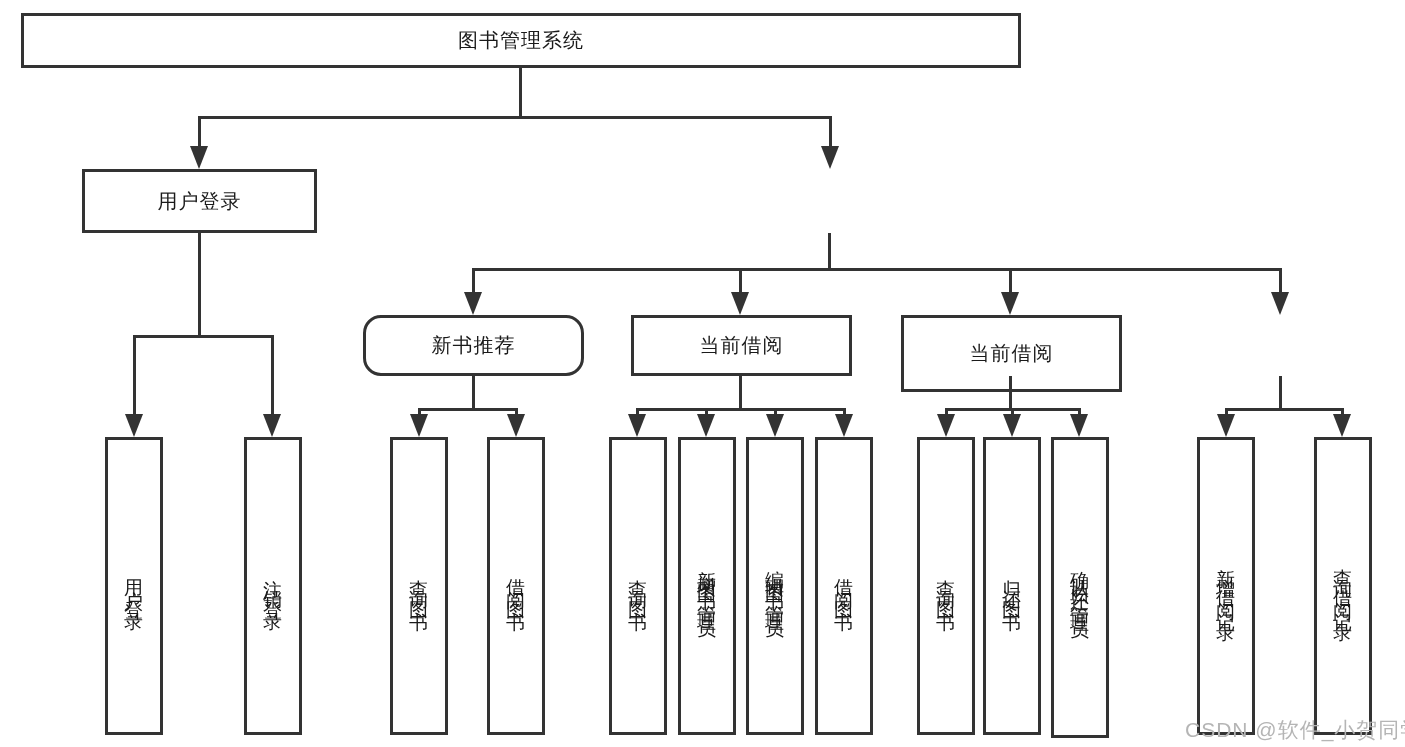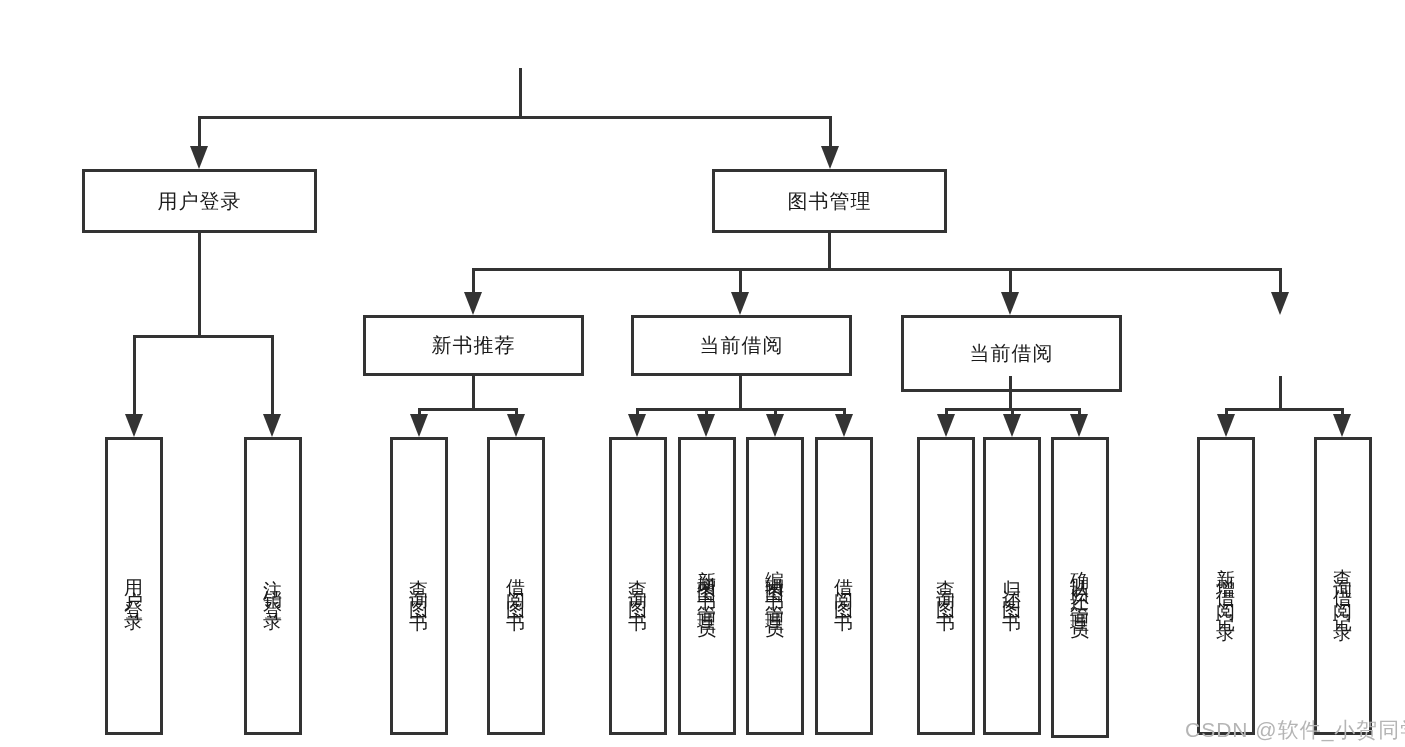--- a/index.html
+++ b/index.html
@@ -32,54 +32,54 @@
   .watermark{
     position:absolute;left:1185px;top:716px;font-size:21px;
     color:var(--wm);letter-spacing:1px;z-index:5;white-space:nowrap;
   }
 </style>
 </head>
 <body>
 
 <div class="canvas">
 
+  <div class="box h" style="left:21px;top:13px;width:1000px;height:55px;">
+    <span>图书管理系统</span>
+  </div>
 
   <div class="line" style="left:519px;top:68px;width:3px;height:48px;"></div>
   <div class="line" style="left:198px;top:116px;width:634px;height:3px;"></div>
   <div class="line" style="left:198px;top:116px;width:3px;height:32px;"></div>
   <div class="arrow" style="left:190px;top:146px;"></div>
   <div class="line" style="left:829px;top:116px;width:3px;height:32px;"></div>
   <div class="arrow" style="left:821px;top:146px;"></div>
 
   <div class="box h" style="left:82px;top:169px;width:235px;height:64px;">
     <span>用户登录</span>
-  </div>
-  <div class="box h" style="left:712px;top:169px;width:235px;height:64px;">
-    <span>图书管理</span>
   </div>
 
   <div class="line" style="left:198px;top:233px;width:3px;height:105px;"></div>
   <div class="line" style="left:133px;top:335px;width:141px;height:3px;"></div>
   <div class="line" style="left:133px;top:335px;width:3px;height:81px;"></div>
   <div class="arrow" style="left:125px;top:414px;"></div>
   <div class="line" style="left:271px;top:335px;width:3px;height:81px;"></div>
   <div class="arrow" style="left:263px;top:414px;"></div>
 
   <div class="line" style="left:828px;top:233px;width:3px;height:38px;"></div>
   <div class="line" style="left:472px;top:268px;width:810px;height:3px;"></div>
   <div class="line" style="left:472px;top:268px;width:3px;height:26px;"></div>
   <div class="arrow" style="left:464px;top:292px;"></div>
   <div class="line" style="left:739px;top:268px;width:3px;height:26px;"></div>
   <div class="arrow" style="left:731px;top:292px;"></div>
   <div class="line" style="left:1009px;top:268px;width:3px;height:26px;"></div>
   <div class="arrow" style="left:1001px;top:292px;"></div>
   <div class="line" style="left:1279px;top:268px;width:3px;height:26px;"></div>
   <div class="arrow" style="left:1271px;top:292px;"></div>
 
-  <div class="box h" style="left:363px;top:315px;width:221px;height:61px;">
+  <div class="box h" style="left:363px;top:315px;width:221px;height:61px;border-radius:18px;">
     <span>新书推荐</span>
   </div>
   <div class="box h" style="left:631px;top:315px;width:221px;height:61px;">
     <span>当前借阅</span>
   </div>
   <div class="box h" style="left:901px;top:315px;width:221px;height:77px;">
     <span>当前借阅</span>
   </div>
 
   <div class="line" style="left:472px;top:376px;width:3px;height:35px;"></div>

